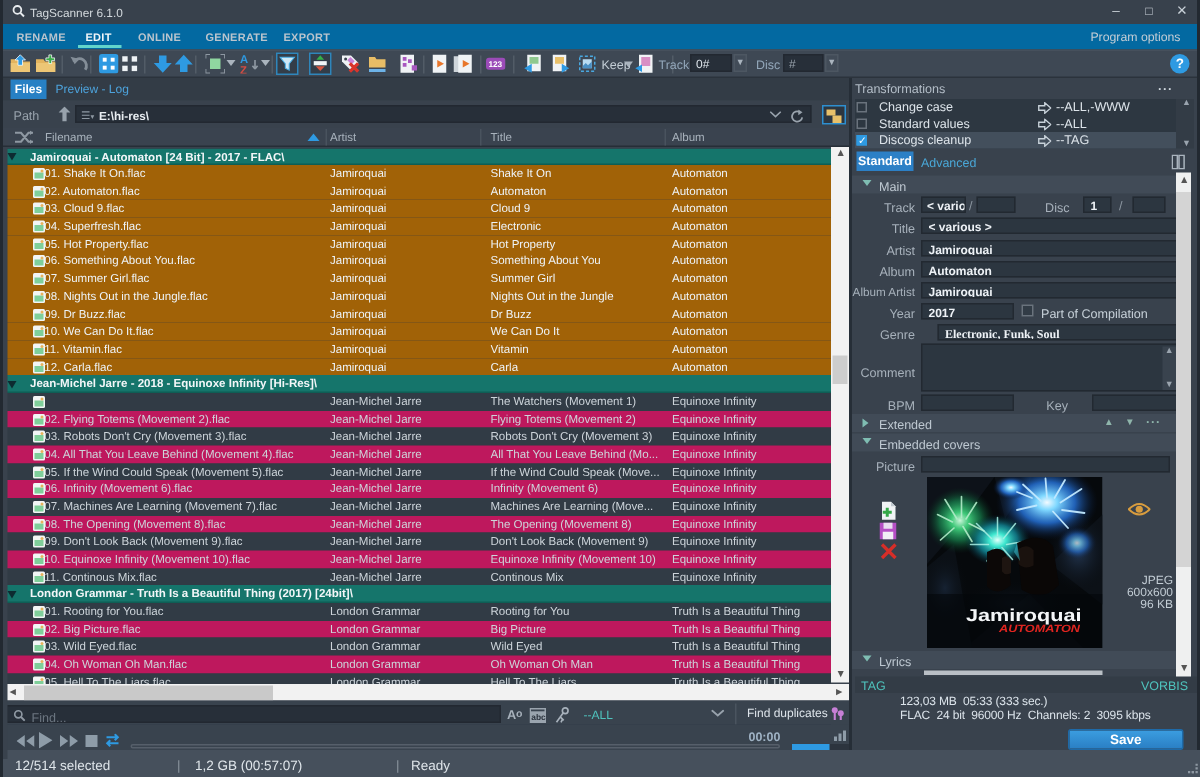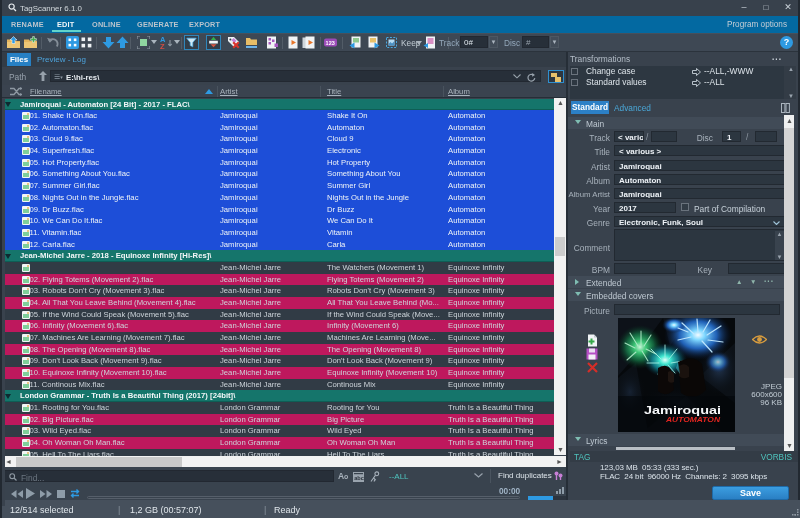--- a/index.html
+++ b/index.html
@@ -29,29 +29,29 @@
 #lpanel{position:absolute;left:0;top:52px;width:564px;height:448px;background:#39424d;}
 #tabrow{position:absolute;left:0;top:0;width:100%;height:15px;background:#333c46;}
 #tab-files{position:absolute;left:5px;top:1px;width:24px;height:13px;background:#2780c4;color:#fff;font-weight:bold;font-size:8px;text-align:center;line-height:13px;}
 #tab-prev{position:absolute;left:35px;top:3px;color:#4da3dc;font-size:8px;}
 #pathrow{position:absolute;left:0;top:15px;width:100%;height:18px;background:#39424d;}
 #path-lbl{position:absolute;left:7px;top:5px;color:#98a2ac;}
 #path-field{position:absolute;left:48px;top:3px;width:491px;height:12px;background:#272f39;border:1px solid #222831;}
 #folder-btn{position:absolute;left:546px;top:3px;width:16px;height:13px;border:1px solid #2e8fd0;background:#2d3640;}
 
 #thead{position:absolute;left:0;top:33px;width:100%;height:13px;background:#3a434f;border-bottom:1px solid #262e37;color:#a8b2bc;font-size:7.7px;}
-.th{position:absolute;top:2px;text-decoration:underline;}
+.th{position:absolute;top:2px;}
 .thsep{position:absolute;top:1px;width:1px;height:11px;background:#49535e;}
 
 #list{position:absolute;left:0;top:46.5px;width:552px;height:407px;background:#2f3943;overflow:hidden;font-size:7.7px;}
 .grp{height:11.55px;background:#15756b;color:#f2f6f8;font-weight:bold;line-height:11.5px;position:relative;border-bottom:1px solid #0e5e55;}
 .grp .gt{position:absolute;left:18px;top:0;white-space:nowrap;}
 .grp .tri{position:absolute;left:3px;top:3.5px;width:0;height:0;border-left:3.5px solid transparent;border-right:3.5px solid transparent;border-top:5px solid #0d2b31;}
 .row{height:11.7px;line-height:11.7px;position:relative;white-space:nowrap;}
-.row.sel{background:#1d4ed8;color:#eef3f7;}
+.row.sel{background:#a16207;color:#eef3f7;}
 .row.a{background:#313b45;}
 .row.b{background:#be185d;}
 .row .c1{position:absolute;left:27.5px;top:0;width:182px;overflow:hidden;}
 .row .c2{position:absolute;left:218px;top:0;width:98px;overflow:hidden;}
 .row .c3{position:absolute;left:325px;top:0;width:114px;overflow:hidden;}
 .row .c4{position:absolute;left:446px;top:0;width:104px;overflow:hidden;}
 .fico{position:absolute;left:19.5px;top:2px;width:8px;height:8px;background:#f2f5f5;border-radius:1px;}
 .fico:after{content:"";position:absolute;left:1px;top:3px;width:6px;height:4px;background:#7fcf9a;}
 .fico:before{content:"";position:absolute;right:1px;top:1px;width:2px;height:2px;background:#e8b35c;border-radius:50%;z-index:2;}
 
@@ -571,20 +571,28 @@
           </svg>
           <span style="position:absolute;left:134px;">--ALL,-WWW</span>
         </div>
       <div class="trow">
           <span class="cb"></span>
           <span style="position:absolute;left:16px;">Standard values</span>
           <svg style="position:absolute;left:122px;top:1.5px;" width="9" height="8" viewBox="0 0 9 8">
             <path d="M0.5 2.5 L4.5 2.5 L4.5 0.5 L8.5 4 L4.5 7.5 L4.5 5.5 L0.5 5.5 Z" fill="none" stroke="#c8d2da" stroke-width=".9"></path>
           </svg>
           <span style="position:absolute;left:134px;">--ALL</span>
+        </div>
+      <div class="trow hl">
+          <span class="cb on"></span>
+          <span style="position:absolute;left:16px;">Discogs cleanup</span>
+          <svg style="position:absolute;left:122px;top:1.5px;" width="9" height="8" viewBox="0 0 9 8">
+            <path d="M0.5 2.5 L4.5 2.5 L4.5 0.5 L8.5 4 L4.5 7.5 L4.5 5.5 L0.5 5.5 Z" fill="none" stroke="#c8d2da" stroke-width=".9"></path>
+          </svg>
+          <span style="position:absolute;left:134px;">--TAG</span>
         </div>
     </div>
     <div id="transf-scroll">
         <div style="position:absolute;top:0px;left:4px;font-size:6px;">▲</div>
         <div style="position:absolute;bottom:0px;left:4px;font-size:6px;">▼</div>
       </div>
     <div id="rtabs">
       <div id="tab-std">Standard</div>
       <div id="tab-adv">Advanced</div>
       <svg style="position:absolute;left:213px;top:2px;" width="9" height="10" viewBox="0 0 9 10">
@@ -611,21 +619,21 @@
       <div class="ffield" style="left:46px;top:45px;width:172px;height:11px;">Jamiroquai</div>
       <span class="flabel" style="left:-4px;top:61px;width:46px;">Album</span>
       <div class="ffield" style="left:46px;top:59px;width:172px;height:11px;">Automaton</div>
       <span class="flabel" style="left:-6px;top:75px;width:48px;font-size:7.8px;">Album Artist</span>
       <div class="ffield" style="left:46px;top:73px;width:172px;height:11px;">Jamiroquai</div>
       <span class="flabel" style="left:-4px;top:89px;width:46px;">Year</span>
       <div class="ffield" style="left:46px;top:87px;width:62px;height:11px;">2017</div>
       <span style="position:absolute;left:113px;top:88px;width:8px;height:8px;border:1px solid #6a737d;background:#323c46;"></span>
       <span style="position:absolute;left:126px;top:89px;color:#c6d0d8;">Part of Compilation</span>
       <span class="flabel" style="left:-4px;top:103px;width:46px;">Genre</span>
-      <div class="ffield" style="left:46px;top:101px;width:172px;height:11px;">Electronic, Funk, Soul<svg style="position:absolute;right:5px;top:3.5px;" width="7" height="4.5" viewBox="0 0 7 4.5">
+      <div class="ffield" style="left:57px;top:101px;width:172px;height:11px;font-family:Liberation Serif, serif;">Electronic, Funk, Soul<svg style="position:absolute;right:5px;top:3.5px;" width="7" height="4.5" viewBox="0 0 7 4.5">
             <path d="M0.5 0.5 L3.5 3.5 L6.5 0.5" stroke="#9fc4d8" stroke-width="1.1" fill="none"></path>
           </svg></div>
       <span class="flabel" style="left:-4px;top:128px;width:46px;">Comment</span>
       <div class="ffield" style="left:46px;top:114px;width:172px;height:32px;">
           <span style="position:absolute;right:1px;top:1px;width:9px;height:29px;background:#39434e;">
             <span style="position:absolute;top:0;left:1.5px;font-size:6px;color:#9aa4ae;">▲</span>
             <span style="position:absolute;bottom:0;left:1.5px;font-size:6px;color:#9aa4ae;">▼</span>
           </span>
         </div>
       <span class="flabel" style="left:-4px;top:150px;width:46px;">BPM</span>

